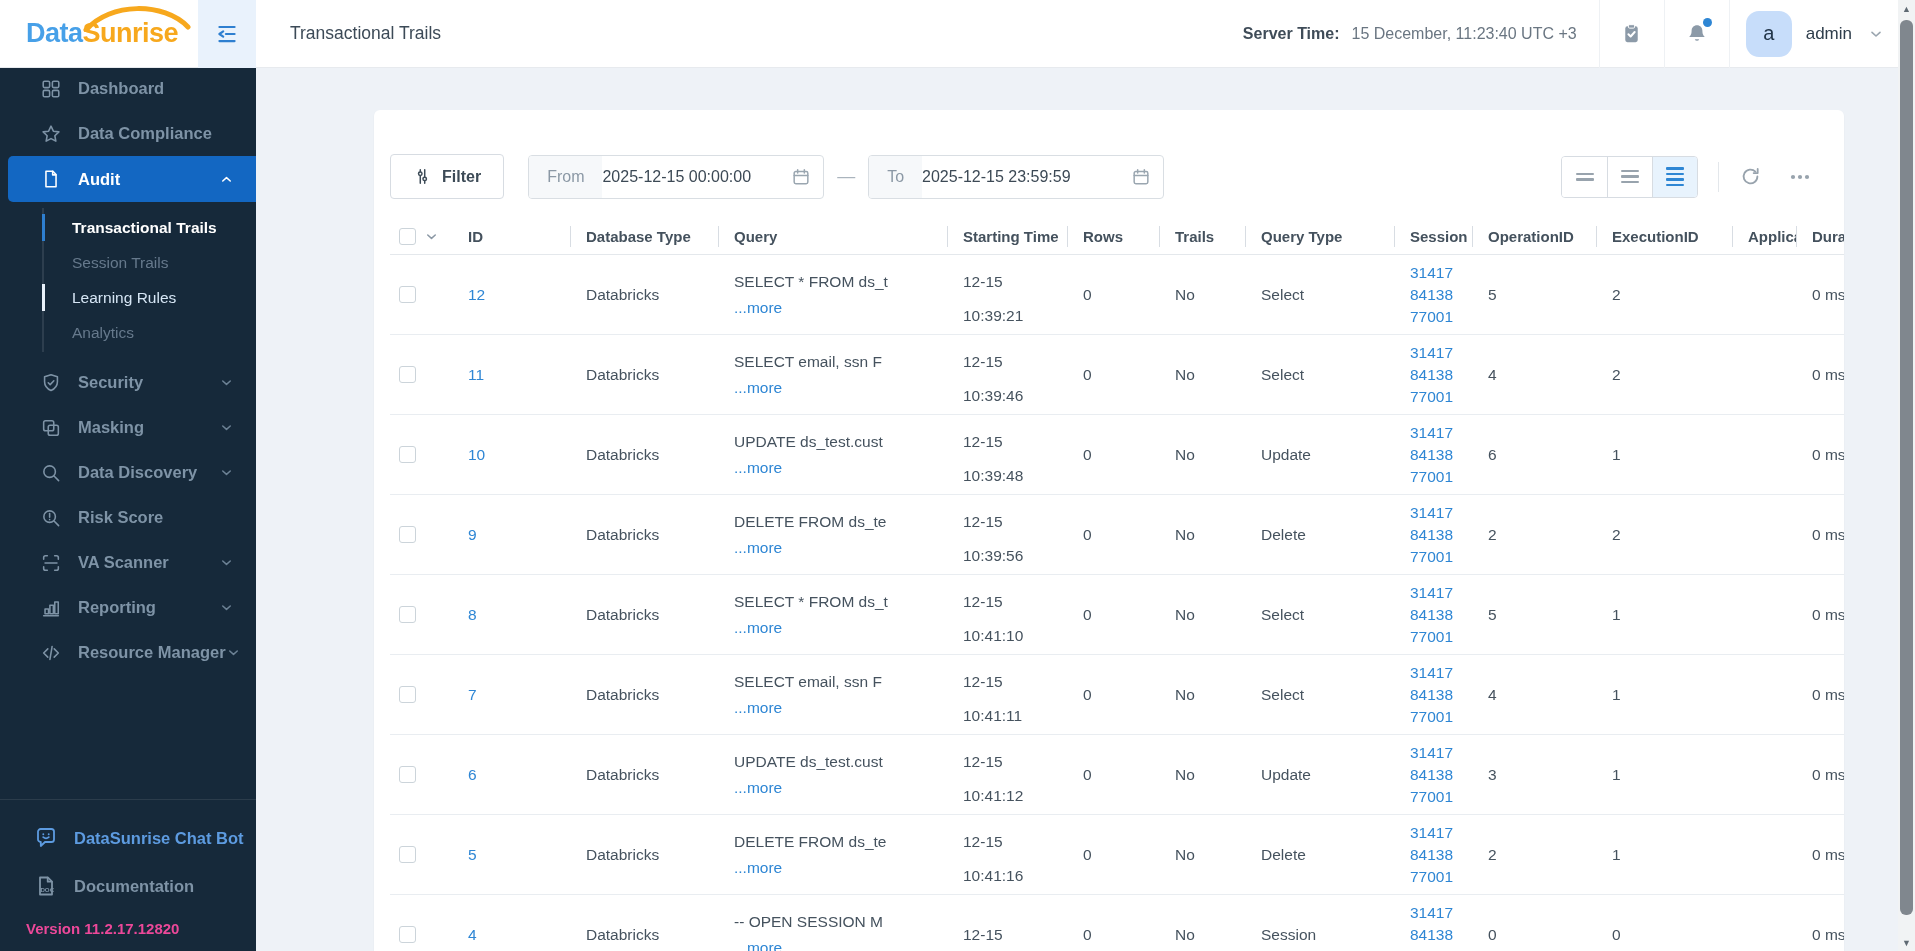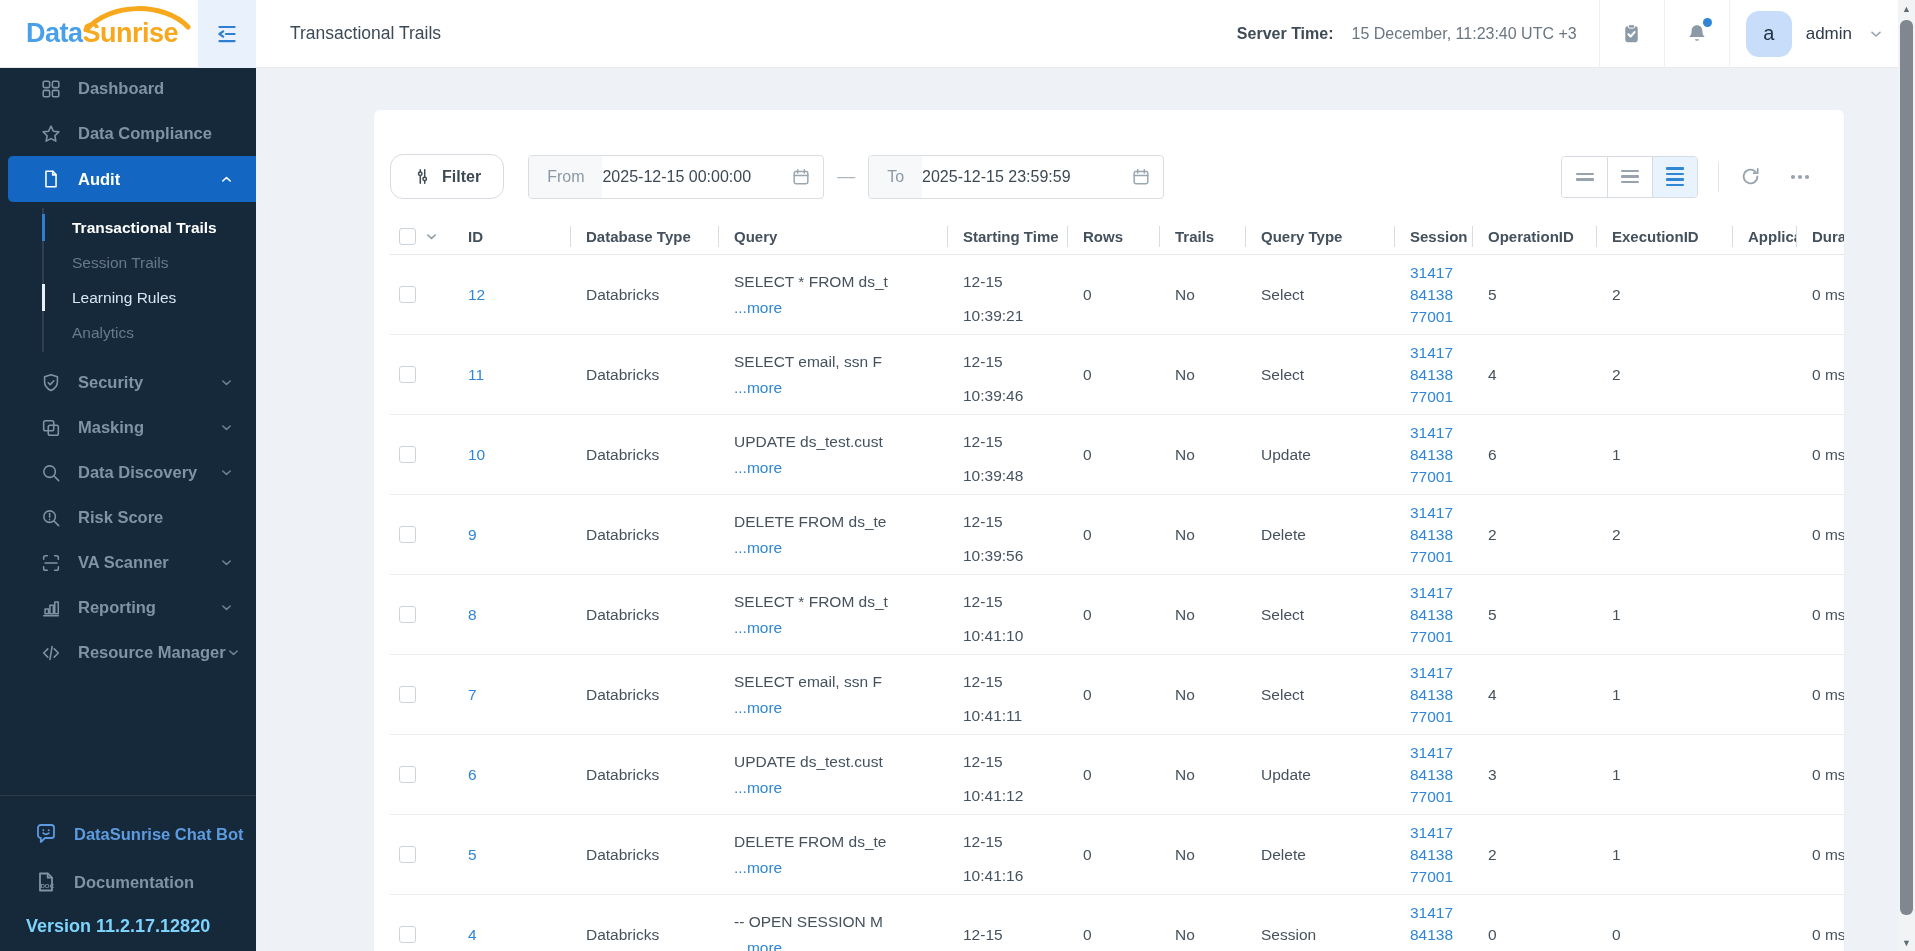--- a/index.html
+++ b/index.html
@@ -13,21 +13,21 @@
   .logo-area { width:256px; position:relative; display:flex; align-items:center; flex:0 0 256px; }
   .logo { margin-left:26px; font-size:27px; font-weight:800; letter-spacing:-0.5px; position:relative; white-space:nowrap; }
   .logo .p1 { color:#47a0e8; }
   .logo .p2 { color:#f7a81d; }
   .logo svg.arc { position:absolute; left:56px; top:-12px; }
   .collapse-btn { position:absolute; right:0; top:0; width:58px; height:68px; background:#e9f2fc;
                   display:flex; align-items:center; justify-content:center; color:#2e7fd0; cursor:pointer; }
   .topbar-main { flex:1; display:flex; align-items:center; }
   .page-title { margin-left:34px; font-size:17.5px; color:#3c4a57; }
   .topbar-right { margin-left:auto; display:flex; align-items:center; height:100%; padding-right:14px; }
-  .stime { display:flex; align-items:baseline; gap:18px; margin-right:22px; }
+  .stime { display:flex; align-items:baseline; gap:12px; margin-right:22px; }
   .stime .lbl { font-size:16px; font-weight:700; color:#3f4c58; }
   .stime .val { font-size:16px; color:#6a7682; }
   .vsep-h { width:1px; height:68px; background:#eef1f4; }
   .hicon { width:64px; height:68px; display:flex; align-items:center; justify-content:center; position:relative; cursor:pointer; }
   .bell-dot { position:absolute; top:18px; right:17px; width:9px; height:9px; border-radius:50%; background:#2e86d4; }
   .userbox { display:flex; align-items:center; gap:14px; margin-left:16px; cursor:pointer; }
   .avatar { width:46px; height:46px; border-radius:13px; background:#c7ddfa; color:#23364a;
             font-size:20px; display:flex; align-items:center; justify-content:center; }
   .uname { font-size:17px; color:#2e3d4b; }
   .uchev { color:#9aa5af; margin-left:2px; }
@@ -49,30 +49,30 @@
               font-size:15.5px; color:#66798c; cursor:pointer; white-space:nowrap; }
   .sub-item.current { color:#ffffff; font-weight:700; }
   .sub-item.current::before { content:""; position:absolute; left:-2px; top:4px; bottom:4px; width:3px; background:#2e7fd0; }
   .sub-item.highlight { color:#d6e6f5; font-weight:500; }
   .sub-item.highlight::before { content:""; position:absolute; left:-2px; top:4px; bottom:4px; width:3px; background:#e8f1fa; }
   .side-bottom { margin-top:auto; border-top:1px solid rgba(255,255,255,0.09); padding:14px 0 14px 0; }
   .side-link { height:48px; display:flex; align-items:center; padding-left:34px; cursor:pointer; }
   .side-link .nicon { width:24px; height:24px; margin-right:16px; display:flex; }
   .chatbot { color:#5d9be0; font-size:16.5px; font-weight:700; }
   .doclink { color:#7e93a6; font-size:16.5px; font-weight:600; }
-  .version { padding:10px 0 0 26px; font-size:18px; font-weight:700; color:#7dd3fc; }
+  .version { padding:10px 0 0 26px; font-size:15px; font-weight:700; color:#ec4899; }
 
   
   .main { position:absolute; left:256px; top:68px; right:17px; bottom:0; background:#eef2f7; overflow:hidden; }
   .card { position:absolute; left:118px; top:42px; width:1470px; height:1000px; background:#fff;
           border-radius:6px; box-shadow:0 1px 2px rgba(16,40,60,0.05); overflow:hidden; }
 
   .toolbar { padding:44px 24px 20px 16px; display:flex; align-items:center; }
   .filter-btn { display:flex; align-items:center; gap:10px; height:45px; padding:0 22px;
-                border:1px solid #d7dce2; border-radius:13px; background:#fff; cursor:pointer;
+                border:1px solid #d7dce2; border-radius:4px; background:#fff; cursor:pointer;
                 font-size:16px; color:#3d4b57; font-weight:600; }
   .range-box { display:flex; align-items:center; height:44px; border:1px solid #d9dee3; border-radius:4px;
                width:296px; overflow:hidden; background:#fff; }
   .range-box .pfx { align-self:stretch; display:flex; align-items:center; padding:0 18px;
                     background:#f6f8fa; color:#8b98a5; font-size:16px; }
   .range-box input { border:0; outline:0; flex:1; font-size:16px; color:#3c4955; min-width:0;
                      font-family:"Liberation Sans","DejaVu Sans",sans-serif; }
   .range-box .cal { margin:0 12px 0 4px; color:#9aa6b0; display:flex; cursor:pointer; }
   .fbox { margin-left:24px; }
   .dash { margin:0 13px; color:#aab4bd; font-size:18px; }

